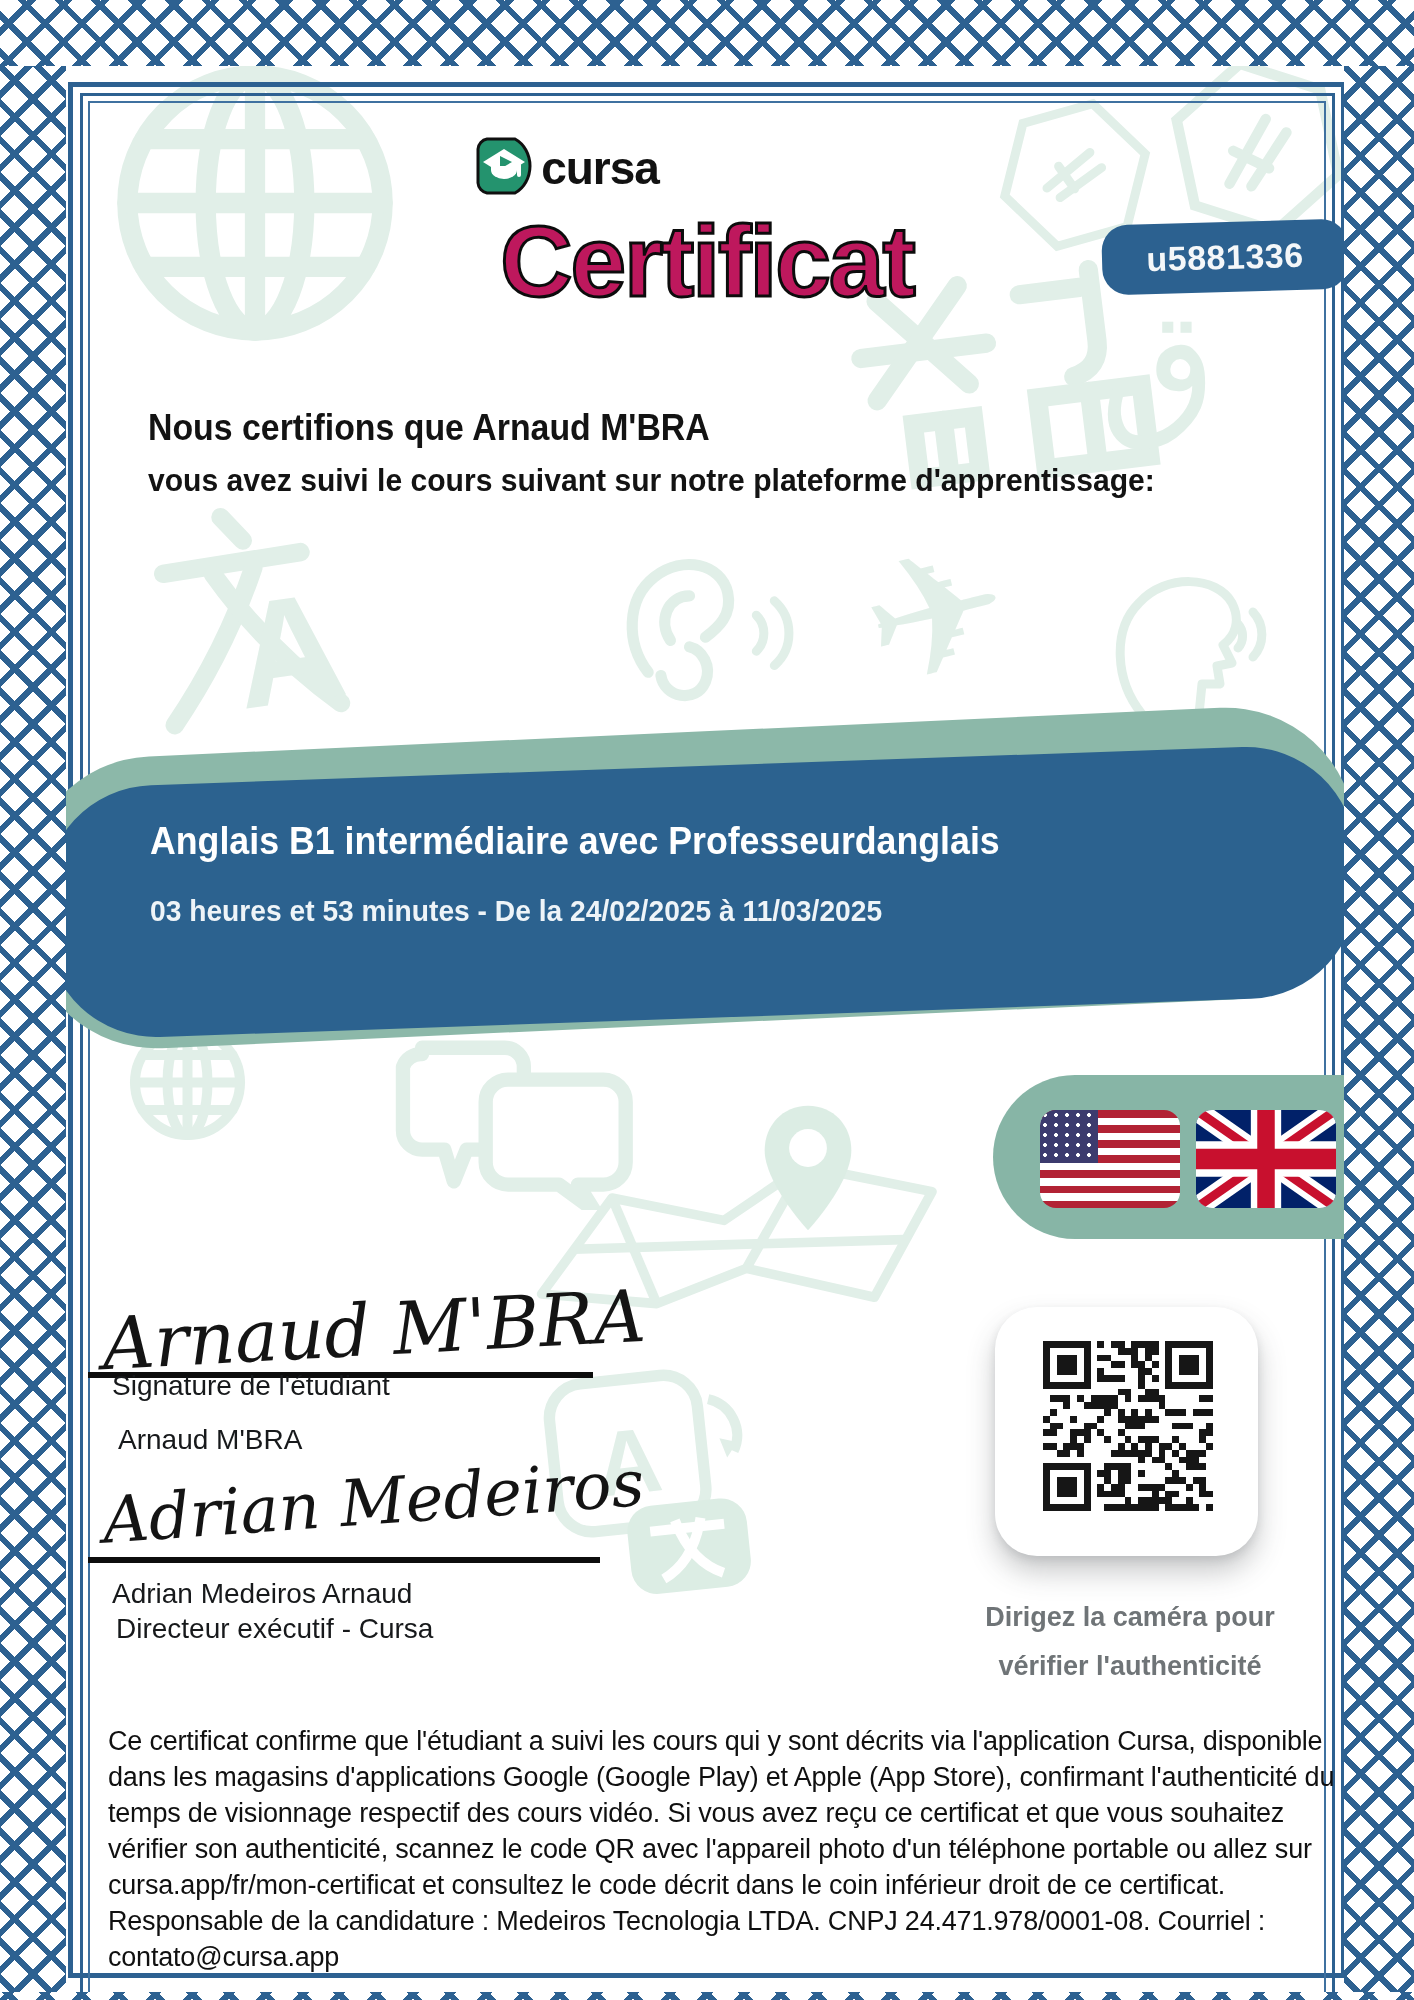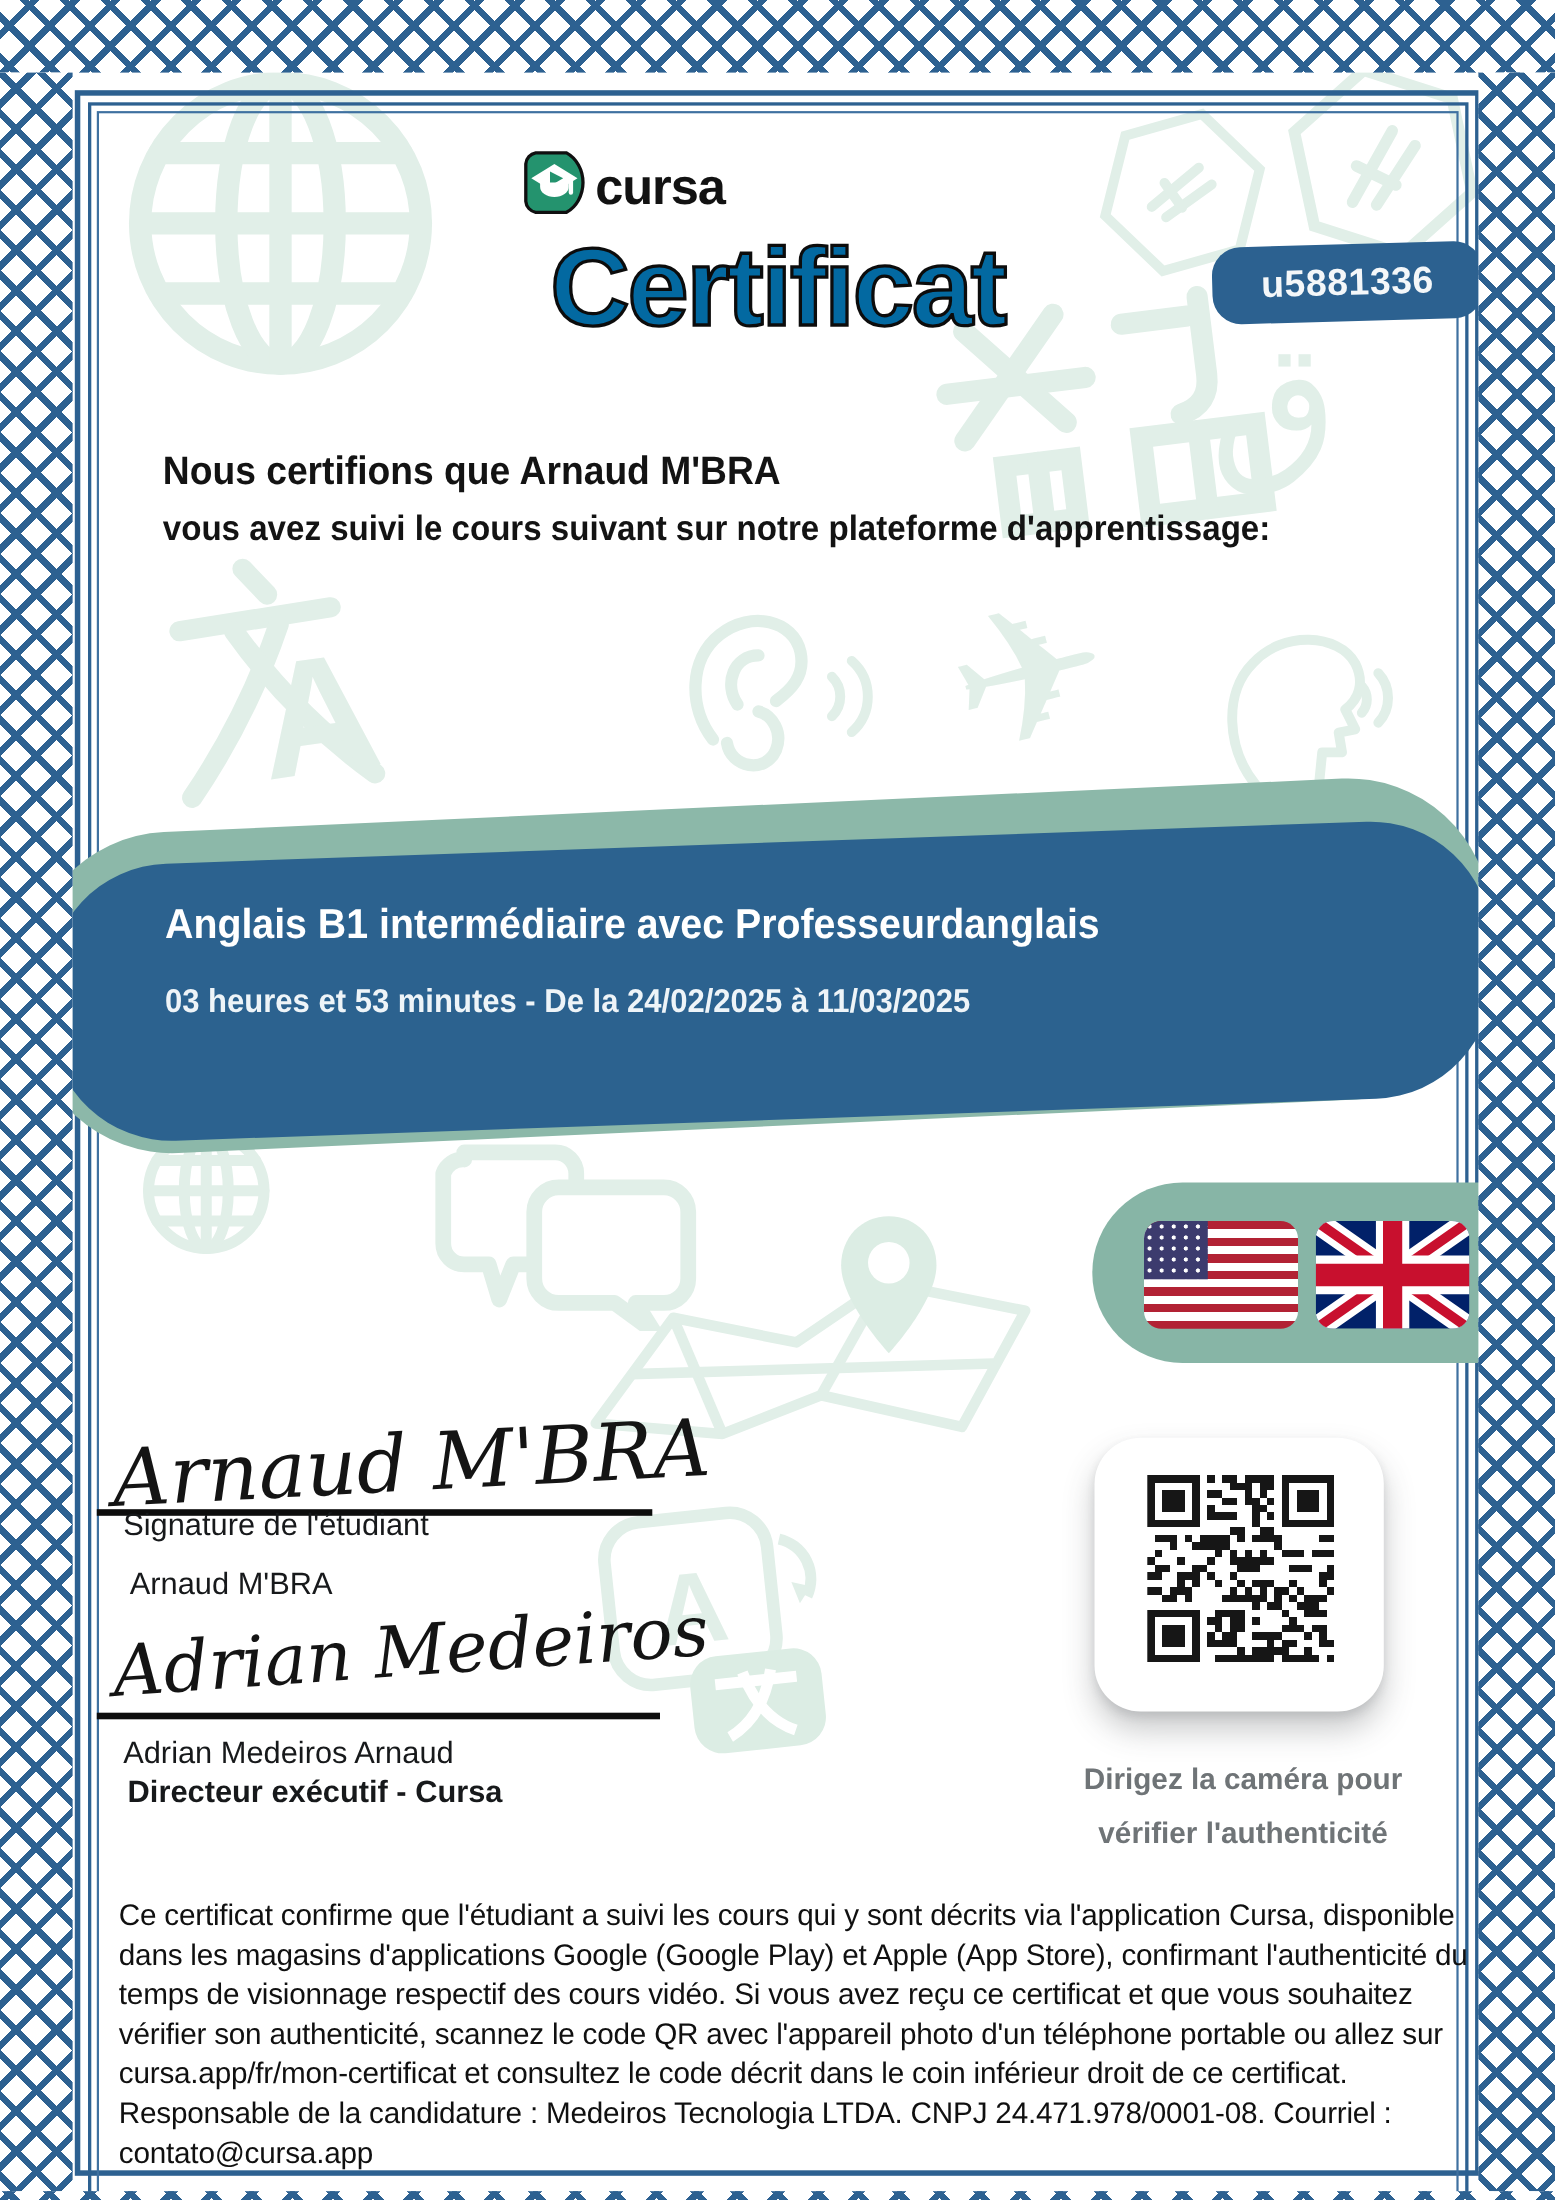--- a/index.html
+++ b/index.html
@@ -12,21 +12,21 @@
     repeating-linear-gradient(-45deg, transparent 0 7px, #2d6191 7px 13px, transparent 13px 26px),
     #ffffff;}
   .frame{position:absolute;z-index:1;pointer-events:none;}
   
   .wm{position:absolute;z-index:0;color:#e1efe8;}
   .wm svg{display:block;}
   
   .logo-row{position:absolute;left:0;top:136px;width:1134px;display:flex;justify-content:center;align-items:center;gap:8px;z-index:2;}
   .brand{font-size:46px;font-weight:bold;letter-spacing:-1px;color:#121212;}
   .title{position:absolute;left:0;top:204px;width:1414px;text-align:center;z-index:2;
-         font-size:100px;font-weight:bold;letter-spacing:-2px;color:#0369a1;-webkit-text-stroke:3px #0c0c0c;}
+         font-size:100px;font-weight:bold;letter-spacing:-2px;color:#be185d;-webkit-text-stroke:3px #0c0c0c;}
   .badge{position:absolute;left:1102px;top:222px;width:246px;height:70px;background:#2c6190;border-radius:26px;
          transform:rotate(-1.6deg);display:flex;align-items:center;justify-content:center;z-index:3;}
   .badge span{color:#f4f7f9;font-size:34px;font-weight:bold;letter-spacing:.5px;}
   
   .cond{transform:scaleX(.94);transform-origin:0 50%;white-space:nowrap;}
   .intro1{position:absolute;left:148px;top:407px;font-size:36px;font-weight:bold;z-index:2;color:#131313;}
   .intro2{position:absolute;left:148px;top:462px;font-size:32px;font-weight:bold;z-index:2;color:#131313;}
   
   .blob-green{position:absolute;left:25px;top:732px;width:1332px;height:292px;border-radius:130px;
               background:#8cb8a9;transform:rotate(-2.6deg);z-index:2;}
@@ -223,21 +223,21 @@
   </div>
 
   <div class="script abs" style="left:102px;top:1288px;font-size:72px;transform:rotate(-3deg);">Arnaud M'BRA</div>
   <div class="sigline" style="left:88px;top:1372px;width:505px;"></div>
   <div class="siglabel" style="left:112px;top:1370px;">Signature de l'étudiant</div>
   <div class="siglabel" style="left:118px;top:1424px;">Arnaud M'BRA</div>
 
   <div class="script abs" style="left:102px;top:1465px;font-size:64px;transform:rotate(-4deg);">Adrian Medeiros</div>
   <div class="sigline" style="left:88px;top:1557px;width:512px;"></div>
   <div class="siglabel" style="left:112px;top:1578px;">Adrian Medeiros Arnaud</div>
-  <div class="siglabel" style="left:116px;top:1613px;font-weight:bold;">Directeur exécutif - Cursa</div>
+  <div class="siglabel" style="left:116px;top:1613px;">Directeur exécutif - Cursa</div>
 
   <div class="qr-card">
     <svg id="qr-svg" style="position:absolute;left:48px;top:34px;" width="170" height="170" viewBox="0 0 25 25" shape-rendering="crispEdges">
         <path d="M0 0h1v1h-1zM1 0h1v1h-1zM2 0h1v1h-1zM3 0h1v1h-1zM4 0h1v1h-1zM5 0h1v1h-1zM6 0h1v1h-1zM8 0h1v1h-1zM10 0h1v1h-1zM11 0h1v1h-1zM13 0h1v1h-1zM14 0h1v1h-1zM15 0h1v1h-1zM16 0h1v1h-1zM18 0h1v1h-1zM19 0h1v1h-1zM20 0h1v1h-1zM21 0h1v1h-1zM22 0h1v1h-1zM23 0h1v1h-1zM24 0h1v1h-1zM0 1h1v1h-1zM6 1h1v1h-1zM11 1h1v1h-1zM12 1h1v1h-1zM13 1h1v1h-1zM15 1h1v1h-1zM16 1h1v1h-1zM18 1h1v1h-1zM24 1h1v1h-1zM0 2h1v1h-1zM2 2h1v1h-1zM3 2h1v1h-1zM4 2h1v1h-1zM6 2h1v1h-1zM8 2h1v1h-1zM9 2h1v1h-1zM13 2h1v1h-1zM15 2h1v1h-1zM18 2h1v1h-1zM20 2h1v1h-1zM21 2h1v1h-1zM22 2h1v1h-1zM24 2h1v1h-1zM0 3h1v1h-1zM2 3h1v1h-1zM3 3h1v1h-1zM4 3h1v1h-1zM6 3h1v1h-1zM10 3h1v1h-1zM11 3h1v1h-1zM13 3h1v1h-1zM14 3h1v1h-1zM16 3h1v1h-1zM18 3h1v1h-1zM20 3h1v1h-1zM21 3h1v1h-1zM22 3h1v1h-1zM24 3h1v1h-1zM0 4h1v1h-1zM2 4h1v1h-1zM3 4h1v1h-1zM4 4h1v1h-1zM6 4h1v1h-1zM8 4h1v1h-1zM14 4h1v1h-1zM15 4h1v1h-1zM18 4h1v1h-1zM20 4h1v1h-1zM21 4h1v1h-1zM22 4h1v1h-1zM24 4h1v1h-1zM0 5h1v1h-1zM6 5h1v1h-1zM8 5h1v1h-1zM9 5h1v1h-1zM10 5h1v1h-1zM11 5h1v1h-1zM14 5h1v1h-1zM16 5h1v1h-1zM18 5h1v1h-1zM24 5h1v1h-1zM0 6h1v1h-1zM1 6h1v1h-1zM2 6h1v1h-1zM3 6h1v1h-1zM4 6h1v1h-1zM5 6h1v1h-1zM6 6h1v1h-1zM14 6h1v1h-1zM18 6h1v1h-1zM19 6h1v1h-1zM20 6h1v1h-1zM21 6h1v1h-1zM22 6h1v1h-1zM23 6h1v1h-1zM24 6h1v1h-1zM11 7h1v1h-1zM12 7h1v1h-1zM15 7h1v1h-1zM16 7h1v1h-1zM1 8h1v1h-1zM2 8h1v1h-1zM3 8h1v1h-1zM5 8h1v1h-1zM7 8h1v1h-1zM8 8h1v1h-1zM9 8h1v1h-1zM10 8h1v1h-1zM12 8h1v1h-1zM14 8h1v1h-1zM15 8h1v1h-1zM16 8h1v1h-1zM17 8h1v1h-1zM23 8h1v1h-1zM24 8h1v1h-1zM3 9h1v1h-1zM6 9h1v1h-1zM7 9h1v1h-1zM8 9h1v1h-1zM9 9h1v1h-1zM10 9h1v1h-1zM17 9h1v1h-1zM1 10h1v1h-1zM9 10h1v1h-1zM11 10h1v1h-1zM13 10h1v1h-1zM15 10h1v1h-1zM18 10h1v1h-1zM19 10h1v1h-1zM20 10h1v1h-1zM22 10h1v1h-1zM23 10h1v1h-1zM24 10h1v1h-1zM0 11h1v1h-1zM4 11h1v1h-1zM8 11h1v1h-1zM11 11h1v1h-1zM12 11h1v1h-1zM13 11h1v1h-1zM14 11h1v1h-1zM15 11h1v1h-1zM16 11h1v1h-1zM1 12h1v1h-1zM2 12h1v1h-1zM6 12h1v1h-1zM7 12h1v1h-1zM12 12h1v1h-1zM13 12h1v1h-1zM14 12h1v1h-1zM19 12h1v1h-1zM20 12h1v1h-1zM21 12h1v1h-1zM24 12h1v1h-1zM0 13h1v1h-1zM1 13h1v1h-1zM4 13h1v1h-1zM5 13h1v1h-1zM6 13h1v1h-1zM8 13h1v1h-1zM11 13h1v1h-1zM23 13h1v1h-1zM24 13h1v1h-1zM4 14h1v1h-1zM6 14h1v1h-1zM9 14h1v1h-1zM12 14h1v1h-1zM14 14h1v1h-1zM15 14h1v1h-1zM16 14h1v1h-1zM19 14h1v1h-1zM23 14h1v1h-1zM0 15h1v1h-1zM1 15h1v1h-1zM3 15h1v1h-1zM4 15h1v1h-1zM5 15h1v1h-1zM11 15h1v1h-1zM13 15h1v1h-1zM15 15h1v1h-1zM17 15h1v1h-1zM18 15h1v1h-1zM20 15h1v1h-1zM24 15h1v1h-1zM2 16h1v1h-1zM3 16h1v1h-1zM5 16h1v1h-1zM10 16h1v1h-1zM11 16h1v1h-1zM12 16h1v1h-1zM13 16h1v1h-1zM14 16h1v1h-1zM15 16h1v1h-1zM17 16h1v1h-1zM19 16h1v1h-1zM21 16h1v1h-1zM22 16h1v1h-1zM23 16h1v1h-1zM14 17h1v1h-1zM16 17h1v1h-1zM17 17h1v1h-1zM20 17h1v1h-1zM21 17h1v1h-1zM22 17h1v1h-1zM0 18h1v1h-1zM1 18h1v1h-1zM2 18h1v1h-1zM3 18h1v1h-1zM4 18h1v1h-1zM5 18h1v1h-1zM6 18h1v1h-1zM9 18h1v1h-1zM10 18h1v1h-1zM11 18h1v1h-1zM12 18h1v1h-1zM18 18h1v1h-1zM21 18h1v1h-1zM22 18h1v1h-1zM23 18h1v1h-1zM0 19h1v1h-1zM6 19h1v1h-1zM8 19h1v1h-1zM9 19h1v1h-1zM11 19h1v1h-1zM12 19h1v1h-1zM14 19h1v1h-1zM19 19h1v1h-1zM0 20h1v1h-1zM2 20h1v1h-1zM3 20h1v1h-1zM4 20h1v1h-1zM6 20h1v1h-1zM9 20h1v1h-1zM11 20h1v1h-1zM12 20h1v1h-1zM18 20h1v1h-1zM19 20h1v1h-1zM20 20h1v1h-1zM22 20h1v1h-1zM23 20h1v1h-1zM0 21h1v1h-1zM2 21h1v1h-1zM3 21h1v1h-1zM4 21h1v1h-1zM6 21h1v1h-1zM8 21h1v1h-1zM10 21h1v1h-1zM11 21h1v1h-1zM14 21h1v1h-1zM15 21h1v1h-1zM16 21h1v1h-1zM17 21h1v1h-1zM21 21h1v1h-1zM23 21h1v1h-1zM0 22h1v1h-1zM2 22h1v1h-1zM3 22h1v1h-1zM4 22h1v1h-1zM6 22h1v1h-1zM8 22h1v1h-1zM9 22h1v1h-1zM10 22h1v1h-1zM11 22h1v1h-1zM16 22h1v1h-1zM18 22h1v1h-1zM19 22h1v1h-1zM23 22h1v1h-1zM24 22h1v1h-1zM0 23h1v1h-1zM6 23h1v1h-1zM12 23h1v1h-1zM14 23h1v1h-1zM15 23h1v1h-1zM16 23h1v1h-1zM17 23h1v1h-1zM18 23h1v1h-1zM21 23h1v1h-1zM0 24h1v1h-1zM1 24h1v1h-1zM2 24h1v1h-1zM3 24h1v1h-1zM4 24h1v1h-1zM5 24h1v1h-1zM6 24h1v1h-1zM9 24h1v1h-1zM10 24h1v1h-1zM11 24h1v1h-1zM12 24h1v1h-1zM13 24h1v1h-1zM14 24h1v1h-1zM15 24h1v1h-1zM16 24h1v1h-1zM18 24h1v1h-1zM19 24h1v1h-1zM20 24h1v1h-1zM21 24h1v1h-1zM22 24h1v1h-1zM24 24h1v1h-1z" fill="#161616"></path>
       </svg>
   </div>
   <div class="qr-caption">Dirigez la caméra pour vérifier l'authenticité</div>
 
   <div class="footer">Ce certificat confirme que l'étudiant a suivi les cours qui y sont décrits via l'application Cursa, disponible dans les magasins d'applications Google (Google Play) et Apple (App Store), confirmant l'authenticité du temps de visionnage respectif des cours vidéo. Si vous avez reçu ce certificat et que vous souhaitez vérifier son authenticité, scannez le code QR avec l'appareil photo d'un téléphone portable ou allez sur cursa.app/fr/mon-certificat et consultez le code décrit dans le coin inférieur droit de ce certificat. Responsable de la candidature : Medeiros Tecnologia LTDA. CNPJ 24.471.978/0001-08. Courriel : contato@cursa.app</div>
 

